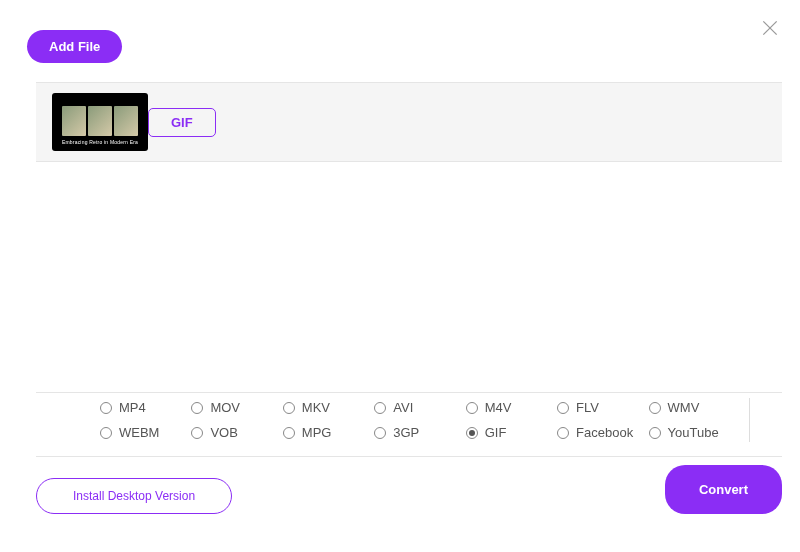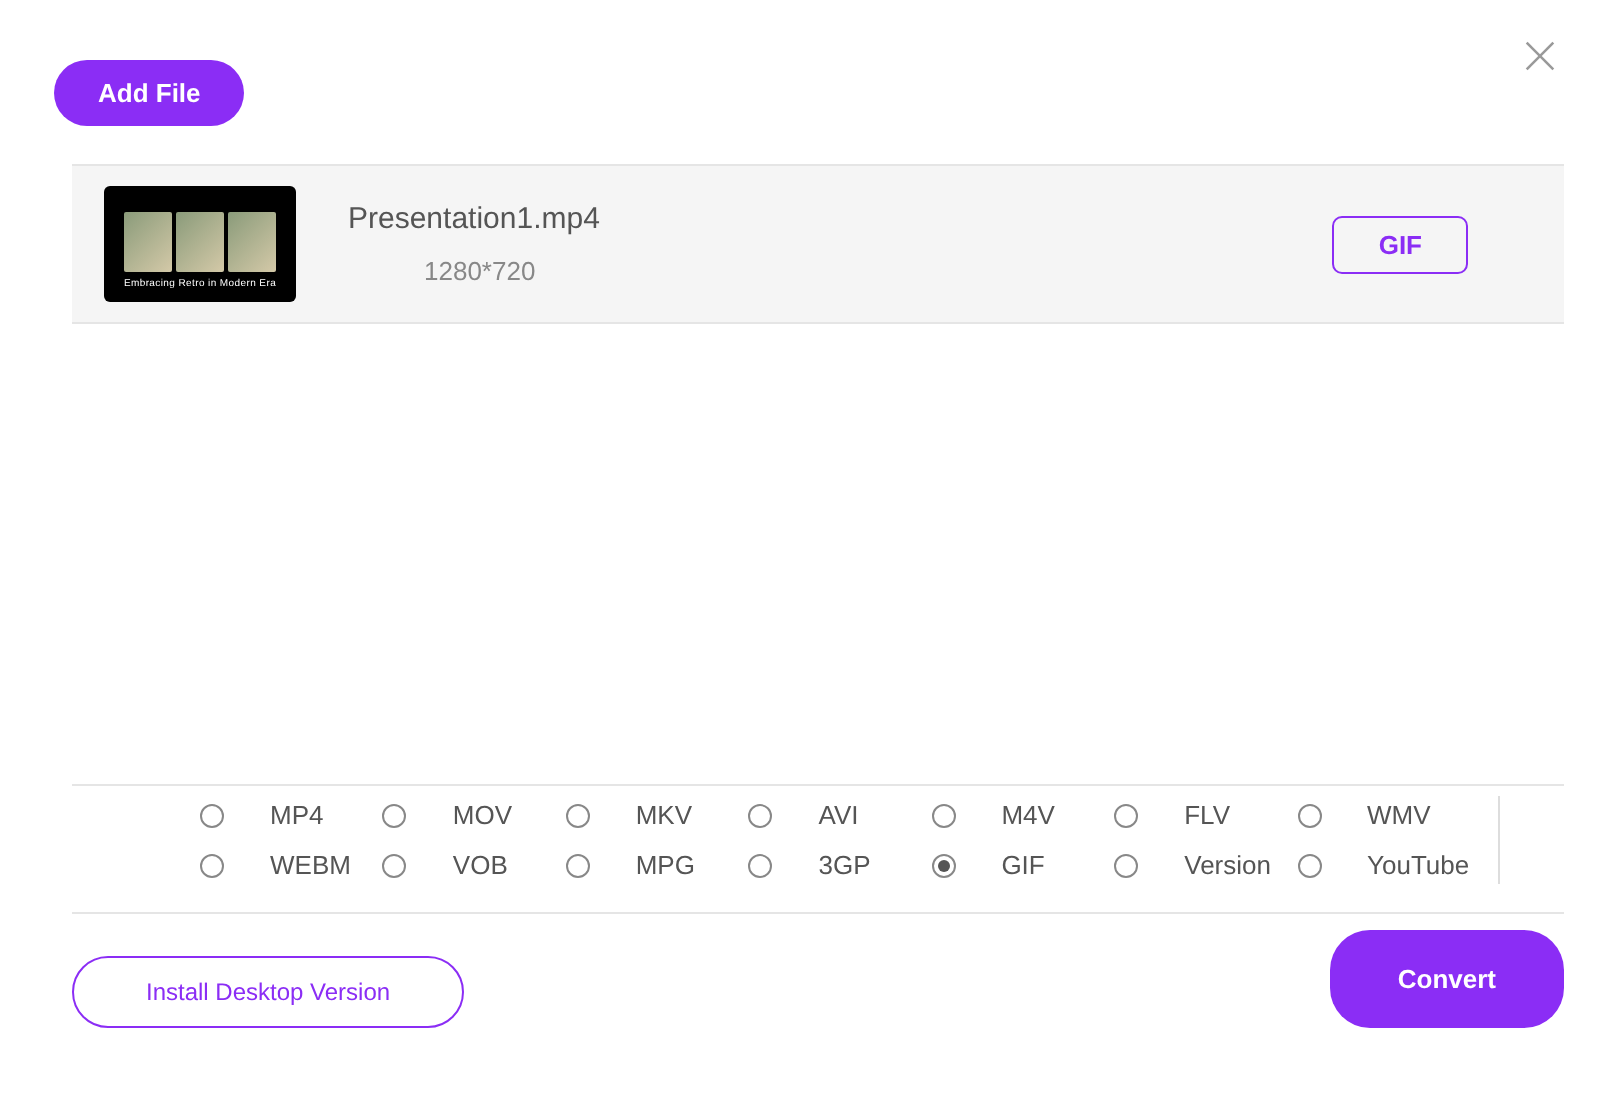--- a/index.html
+++ b/index.html
@@ -12,21 +12,21 @@
     .thumbnail-imgs { display: flex; gap: 2px; justify-content: center; padding-top: 6px; }
     .thumb-img { width: 24px; height: 30px; background: linear-gradient(135deg, #8a9b7a, #d4c9a8); border-radius: 1px; }
     .thumbnail-caption { color: #fff; font-size: 5px; text-align: center; margin-top: 3px; letter-spacing: 0.2px; }
     .file-info { margin-left: 26px; flex: 1; }
     .file-name { color: #555; font-size: 15px; font-weight: normal; }
     .file-resolution { color: #888; font-size: 13px; margin-top: 10px; margin-left: 38px; }
     .format-badge { border: 1px solid #8b2df5; color: #8b2df5; background: transparent; border-radius: 5px; padding: 6px 22px; font-size: 13px; font-weight: bold; cursor: pointer; margin-right: 32px; }
     .divider-top { position: absolute; top: 392px; left: 36px; right: 18px; height: 1px; background: #e5e5e5; }
     .format-options { position: absolute; top: 400px; left: 100px; right: 40px; display: flex; flex-direction: column; gap: 10px; padding-right: 20px; }
     .format-row { display: flex; gap: 0; }
-    .format-item { display: flex; align-items: center; width: 95px; cursor: pointer; gap: 16px; }
+    .format-item { display: flex; align-items: center; width: 95px; cursor: pointer; }
     .radio { width: 12px; height: 12px; border: 1px solid #888; border-radius: 50%; margin-right: 7px; display: inline-flex; align-items: center; justify-content: center; flex-shrink: 0; }
     .radio.selected::after { content: ''; width: 6px; height: 6px; background: #555; border-radius: 50%; display: block; }
     .format-label { color: #555; font-size: 13px; }
     .vline { position: absolute; top: 398px; right: 50px; width: 1px; height: 44px; background: #ddd; }
     .divider-bottom { position: absolute; top: 456px; left: 36px; right: 18px; height: 1px; background: #e5e5e5; }
     .install-btn { position: absolute; bottom: 38px; left: 36px; border: 1px solid #8b2df5; background: transparent; color: #8b2df5; border-radius: 20px; padding: 10px 36px; font-size: 12px; cursor: pointer; }
     .convert-btn { position: absolute; bottom: 38px; right: 18px; background: #8b2df5; color: #fff; border: none; border-radius: 20px; padding: 17px 34px; font-size: 13px; font-weight: bold; cursor: pointer; }
   </style>
 </head>
 <body>
@@ -41,24 +41,20 @@
 <button class="add-file-btn">Add File</button>
 
 <div class="file-row">
   <div class="thumbnail">
     <div class="thumbnail-imgs">
       <div class="thumb-img"></div>
       <div class="thumb-img"></div>
       <div class="thumb-img"></div>
     </div>
     <div class="thumbnail-caption">Embracing Retro in Modern Era</div>
-  </div>
-  <div class="file-info">
-    <div class="file-name">Presentation1.mp4</div>
-    <div class="file-resolution">1280*720</div>
   </div>
   <button class="format-badge">GIF</button>
 </div>
 
 <div class="divider-top"></div>
 
 <div class="format-options">
   <div class="format-row" id="row1">
       <div class="format-item">
         <span class="radio"></span>
@@ -105,21 +101,21 @@
       <div class="format-item">
         <span class="radio"></span>
         <span class="format-label">3GP</span>
       </div>
       <div class="format-item">
         <span class="radio selected"></span>
         <span class="format-label">GIF</span>
       </div>
       <div class="format-item">
         <span class="radio"></span>
-        <span class="format-label">Version</span>
+        <span class="format-label">Facebook</span>
       </div>
       <div class="format-item">
         <span class="radio"></span>
         <span class="format-label">YouTube</span>
       </div>
     </div>
 </div>
 <div class="vline"></div>
 
 <div class="divider-bottom"></div>

